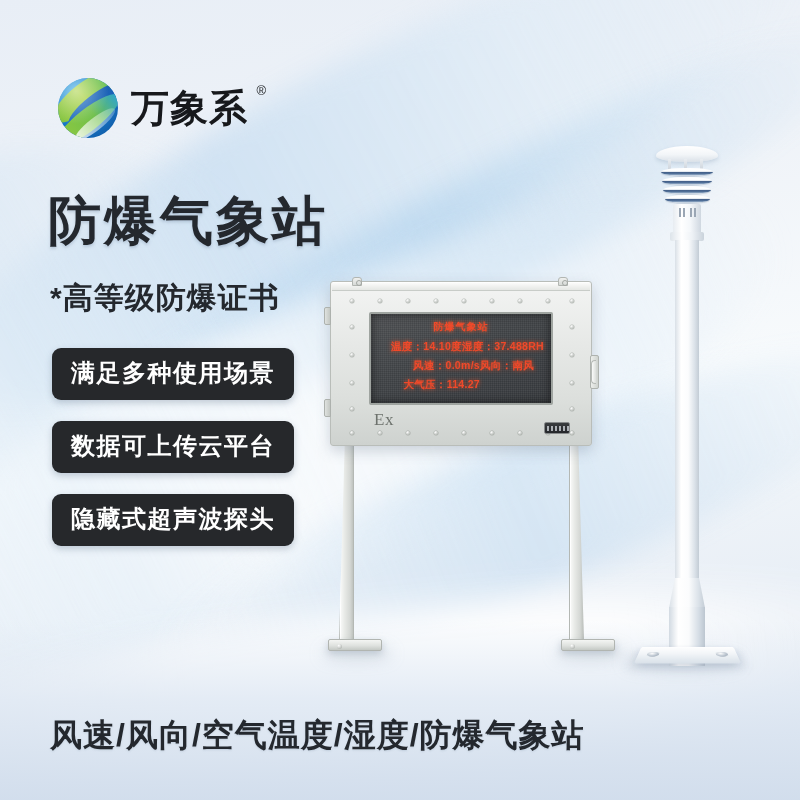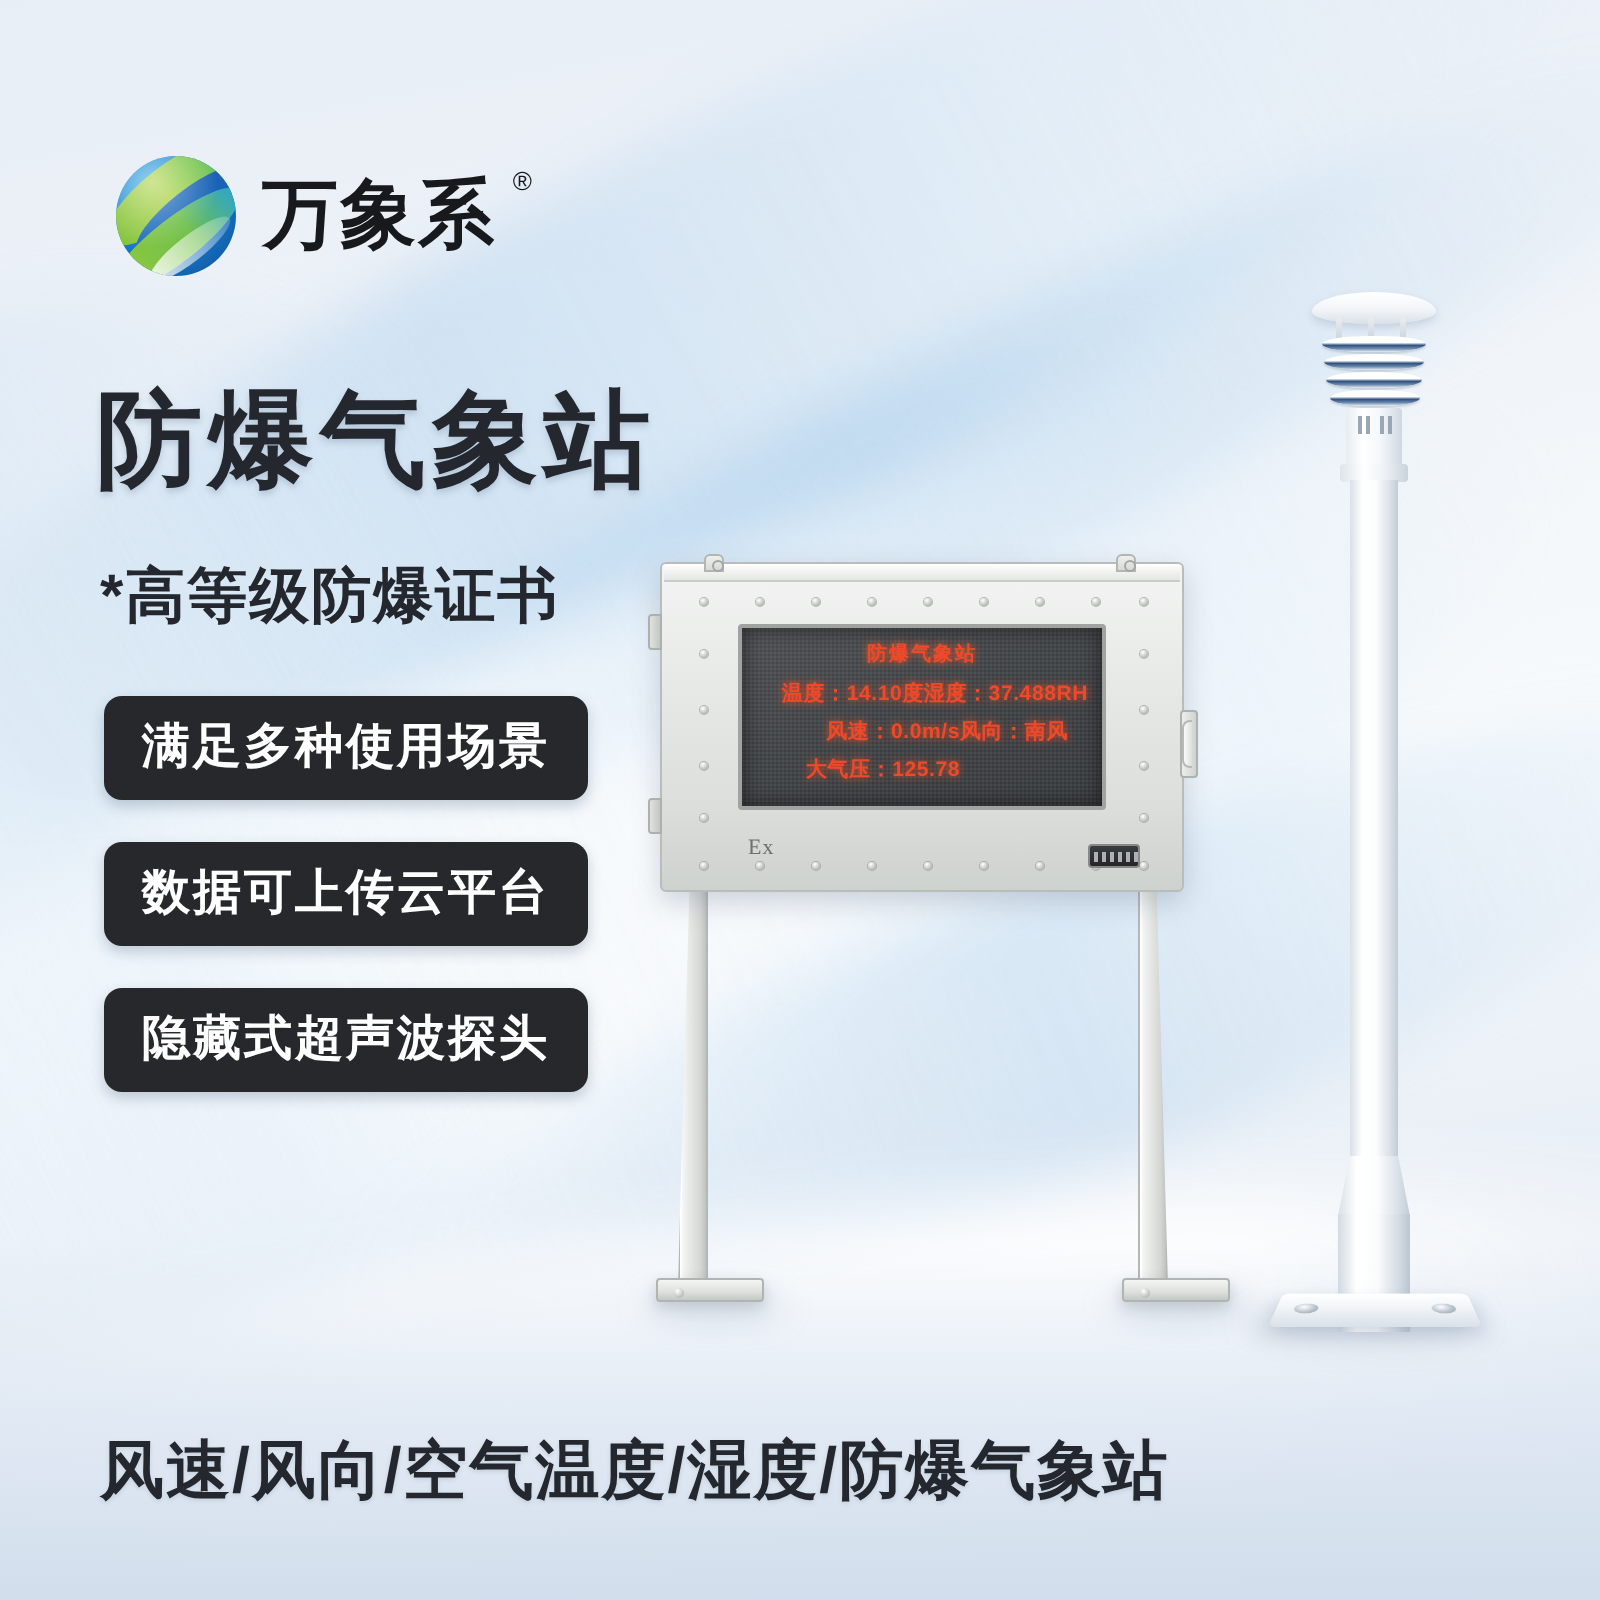--- a/index.html
+++ b/index.html
@@ -271,21 +271,21 @@
     white-space: nowrap;
     text-shadow: 0 0 4px rgba(255,80,35,.85);
     text-align: right;
   }
   .led-cell.c1 { width: 96px; }
 
   
   #ex-mark {
     position: absolute;
     left: 44px; bottom: 16px;
-    font-size: 11px;
+    font-size: 17px;
     color: #6d726d;
     font-family: "Liberation Serif", "DejaVu Serif", serif;
     letter-spacing: .5px;
   }
   
   #nameplate {
     position: absolute;
     right: 22px; bottom: 12px;
     width: 26px; height: 12px;
     background: linear-gradient(180deg, #3a3d3f 0%, #24262a 100%);
@@ -582,21 +582,21 @@
         <span class="led-cell c1">温度：14.10度</span>
         <span class="led-cell">湿度：37.488RH</span>
       </div>
 
       <div class="led-row">
         <span class="led-cell c1">风速：0.0m/s</span>
         <span class="led-cell">风向：南风</span>
       </div>
 
       <div class="led-row">
-        <span class="led-cell c1">大气压：125.78</span>
+        <span class="led-cell c1">大气压：114.27</span>
         <span class="led-cell"></span>
       </div>
     </div>
 
     <div id="ex-mark">Ex</div>
     <div id="nameplate"></div>
 
     <div id="door-handle">
       <div class="hplate"></div>
       <div class="hbar"></div>

